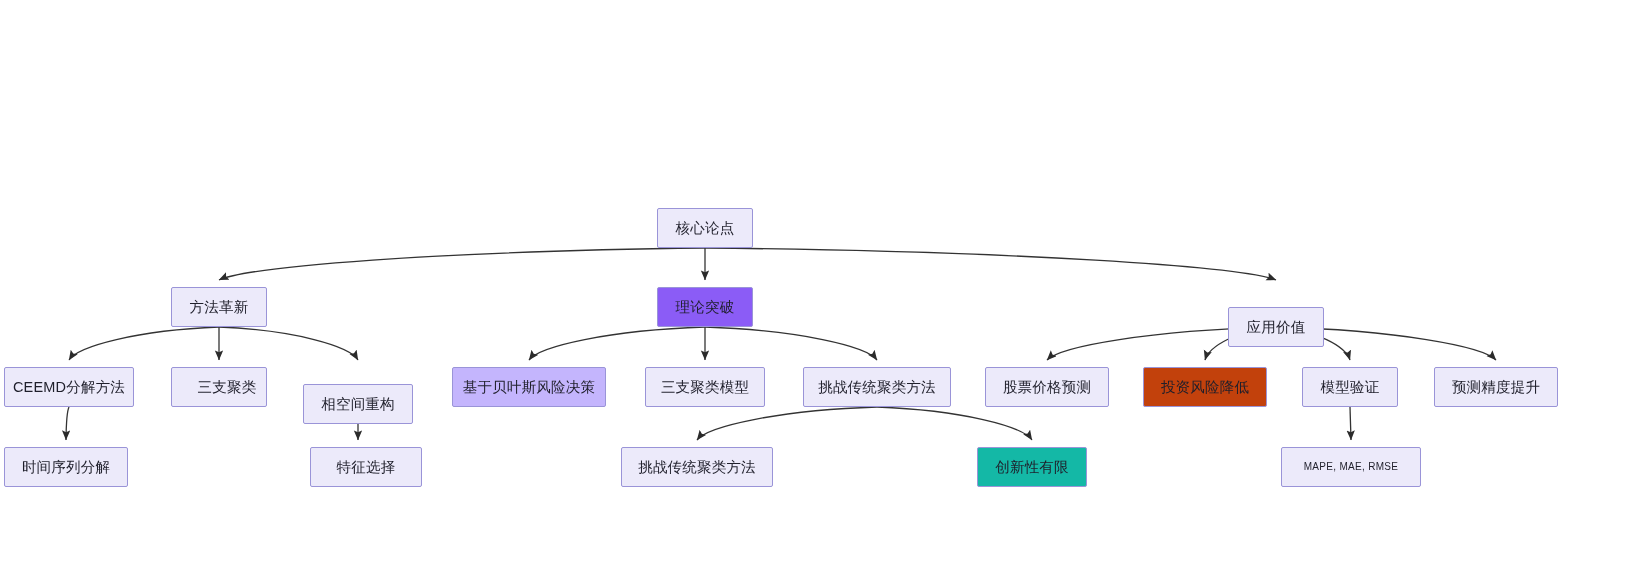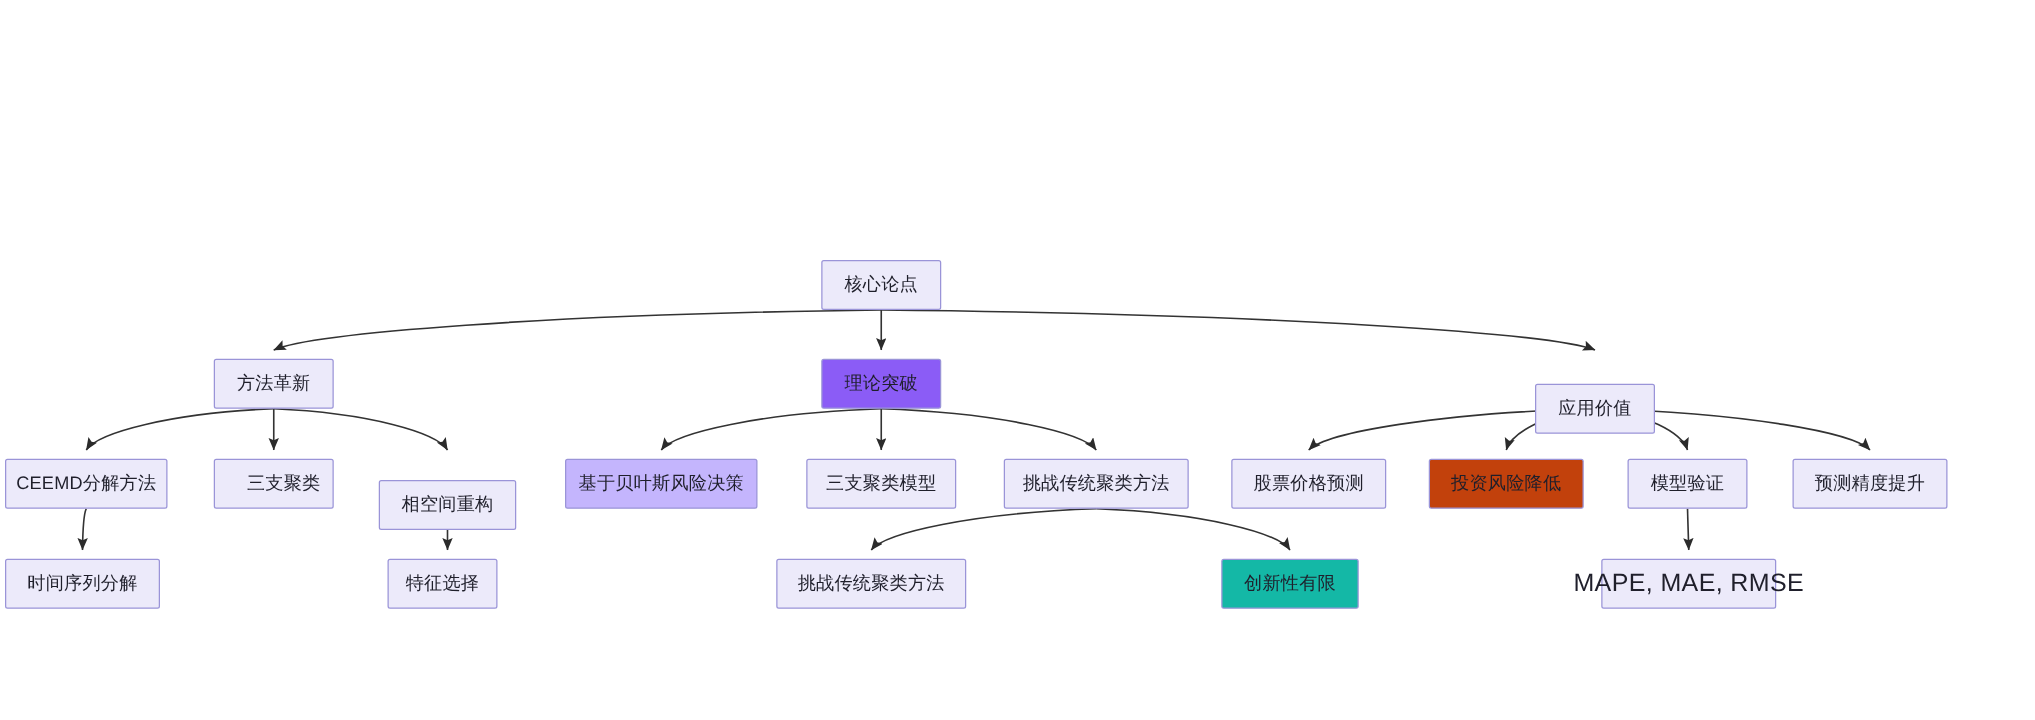--- a/index.html
+++ b/index.html
@@ -41,21 +41,21 @@
     font-size: 14.5px;
     line-height: 1;
     letter-spacing: 0.2px;
     white-space: nowrap;
   }
   .node-label {
     display: block;
     padding: 0 6px;
   }
   .node.latin .node-label {
-    font-size: 20px;
+    font-size: 10px;
     letter-spacing: 0.3px;
   }
 </style>
 </head>
 <body>
 
 <div id="diagram-root">
   <svg id="edge-layer" viewBox="0 0 1628 576" width="1628" height="576">
     <defs>
       <marker id="arrowhead" markerWidth="9" markerHeight="9" refX="7.4" refY="3.2" orient="auto" markerUnits="strokeWidth">
@@ -122,21 +122,21 @@
       </div>
       <div class="node" style="left: 1302px; top: 367px; width: 96px; height: 40px; background: rgb(236, 234, 250); border-color: rgb(154, 148, 216);">
         <span class="node-label">模型验证</span>
       </div>
       <div class="node" style="left: 1434px; top: 367px; width: 124px; height: 40px; background: rgb(236, 234, 250); border-color: rgb(154, 148, 216);">
         <span class="node-label">预测精度提升</span>
       </div>
       <div class="node" style="left: 4px; top: 447px; width: 124px; height: 40px; background: rgb(236, 234, 250); border-color: rgb(154, 148, 216);">
         <span class="node-label">时间序列分解</span>
       </div>
-      <div class="node" style="left: 310px; top: 447px; width: 88px; height: 40px; background: rgb(236, 234, 250); border-color: rgb(154, 148, 216);">
+      <div class="node" style="left: 310px; top: 447px; width: 112px; height: 40px; background: rgb(236, 234, 250); border-color: rgb(154, 148, 216);">
         <span class="node-label">特征选择</span>
       </div>
       <div class="node" style="left: 621px; top: 447px; width: 152px; height: 40px; background: rgb(236, 234, 250); border-color: rgb(154, 148, 216);">
         <span class="node-label">挑战传统聚类方法</span>
       </div>
       <div class="node" style="left: 977px; top: 447px; width: 110px; height: 40px; background: #14b8a6; border-color: rgb(154, 148, 216);">
         <span class="node-label">创新性有限</span>
       </div>
       <div class="node latin" style="left: 1281px; top: 447px; width: 140px; height: 40px; background: rgb(236, 234, 250); border-color: rgb(154, 148, 216);">
         <span class="node-label">MAPE, MAE, RMSE</span>

